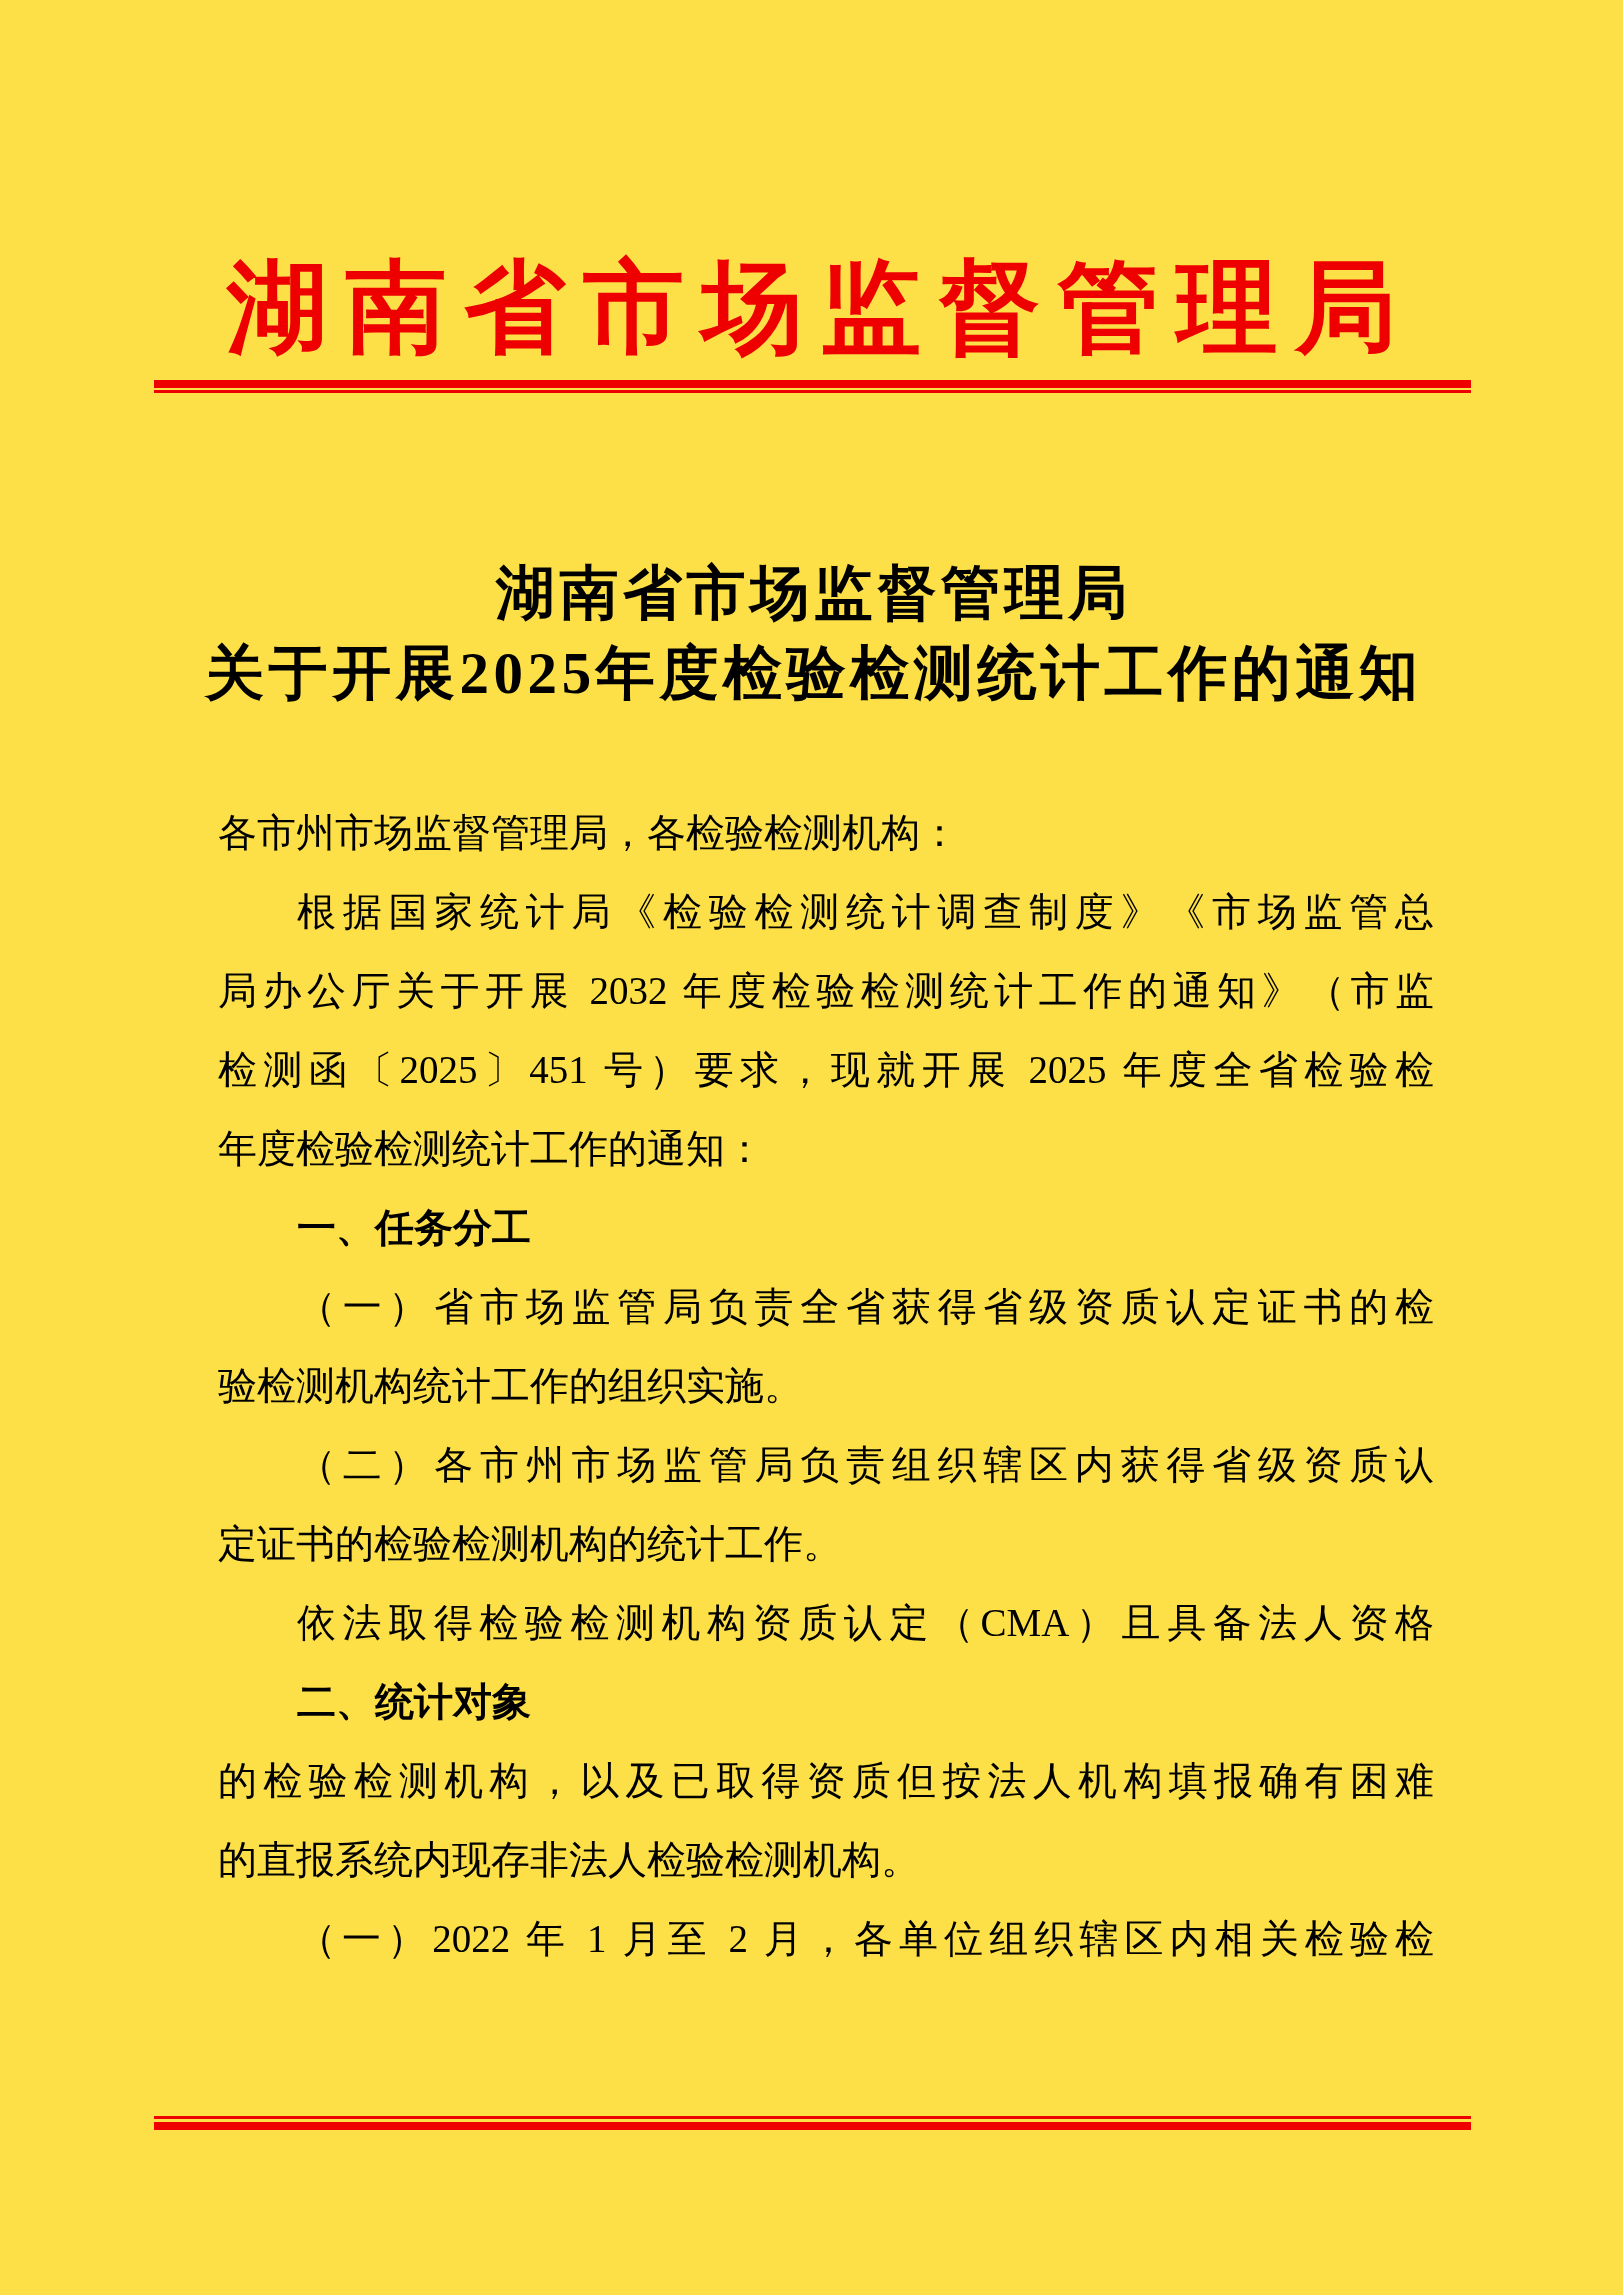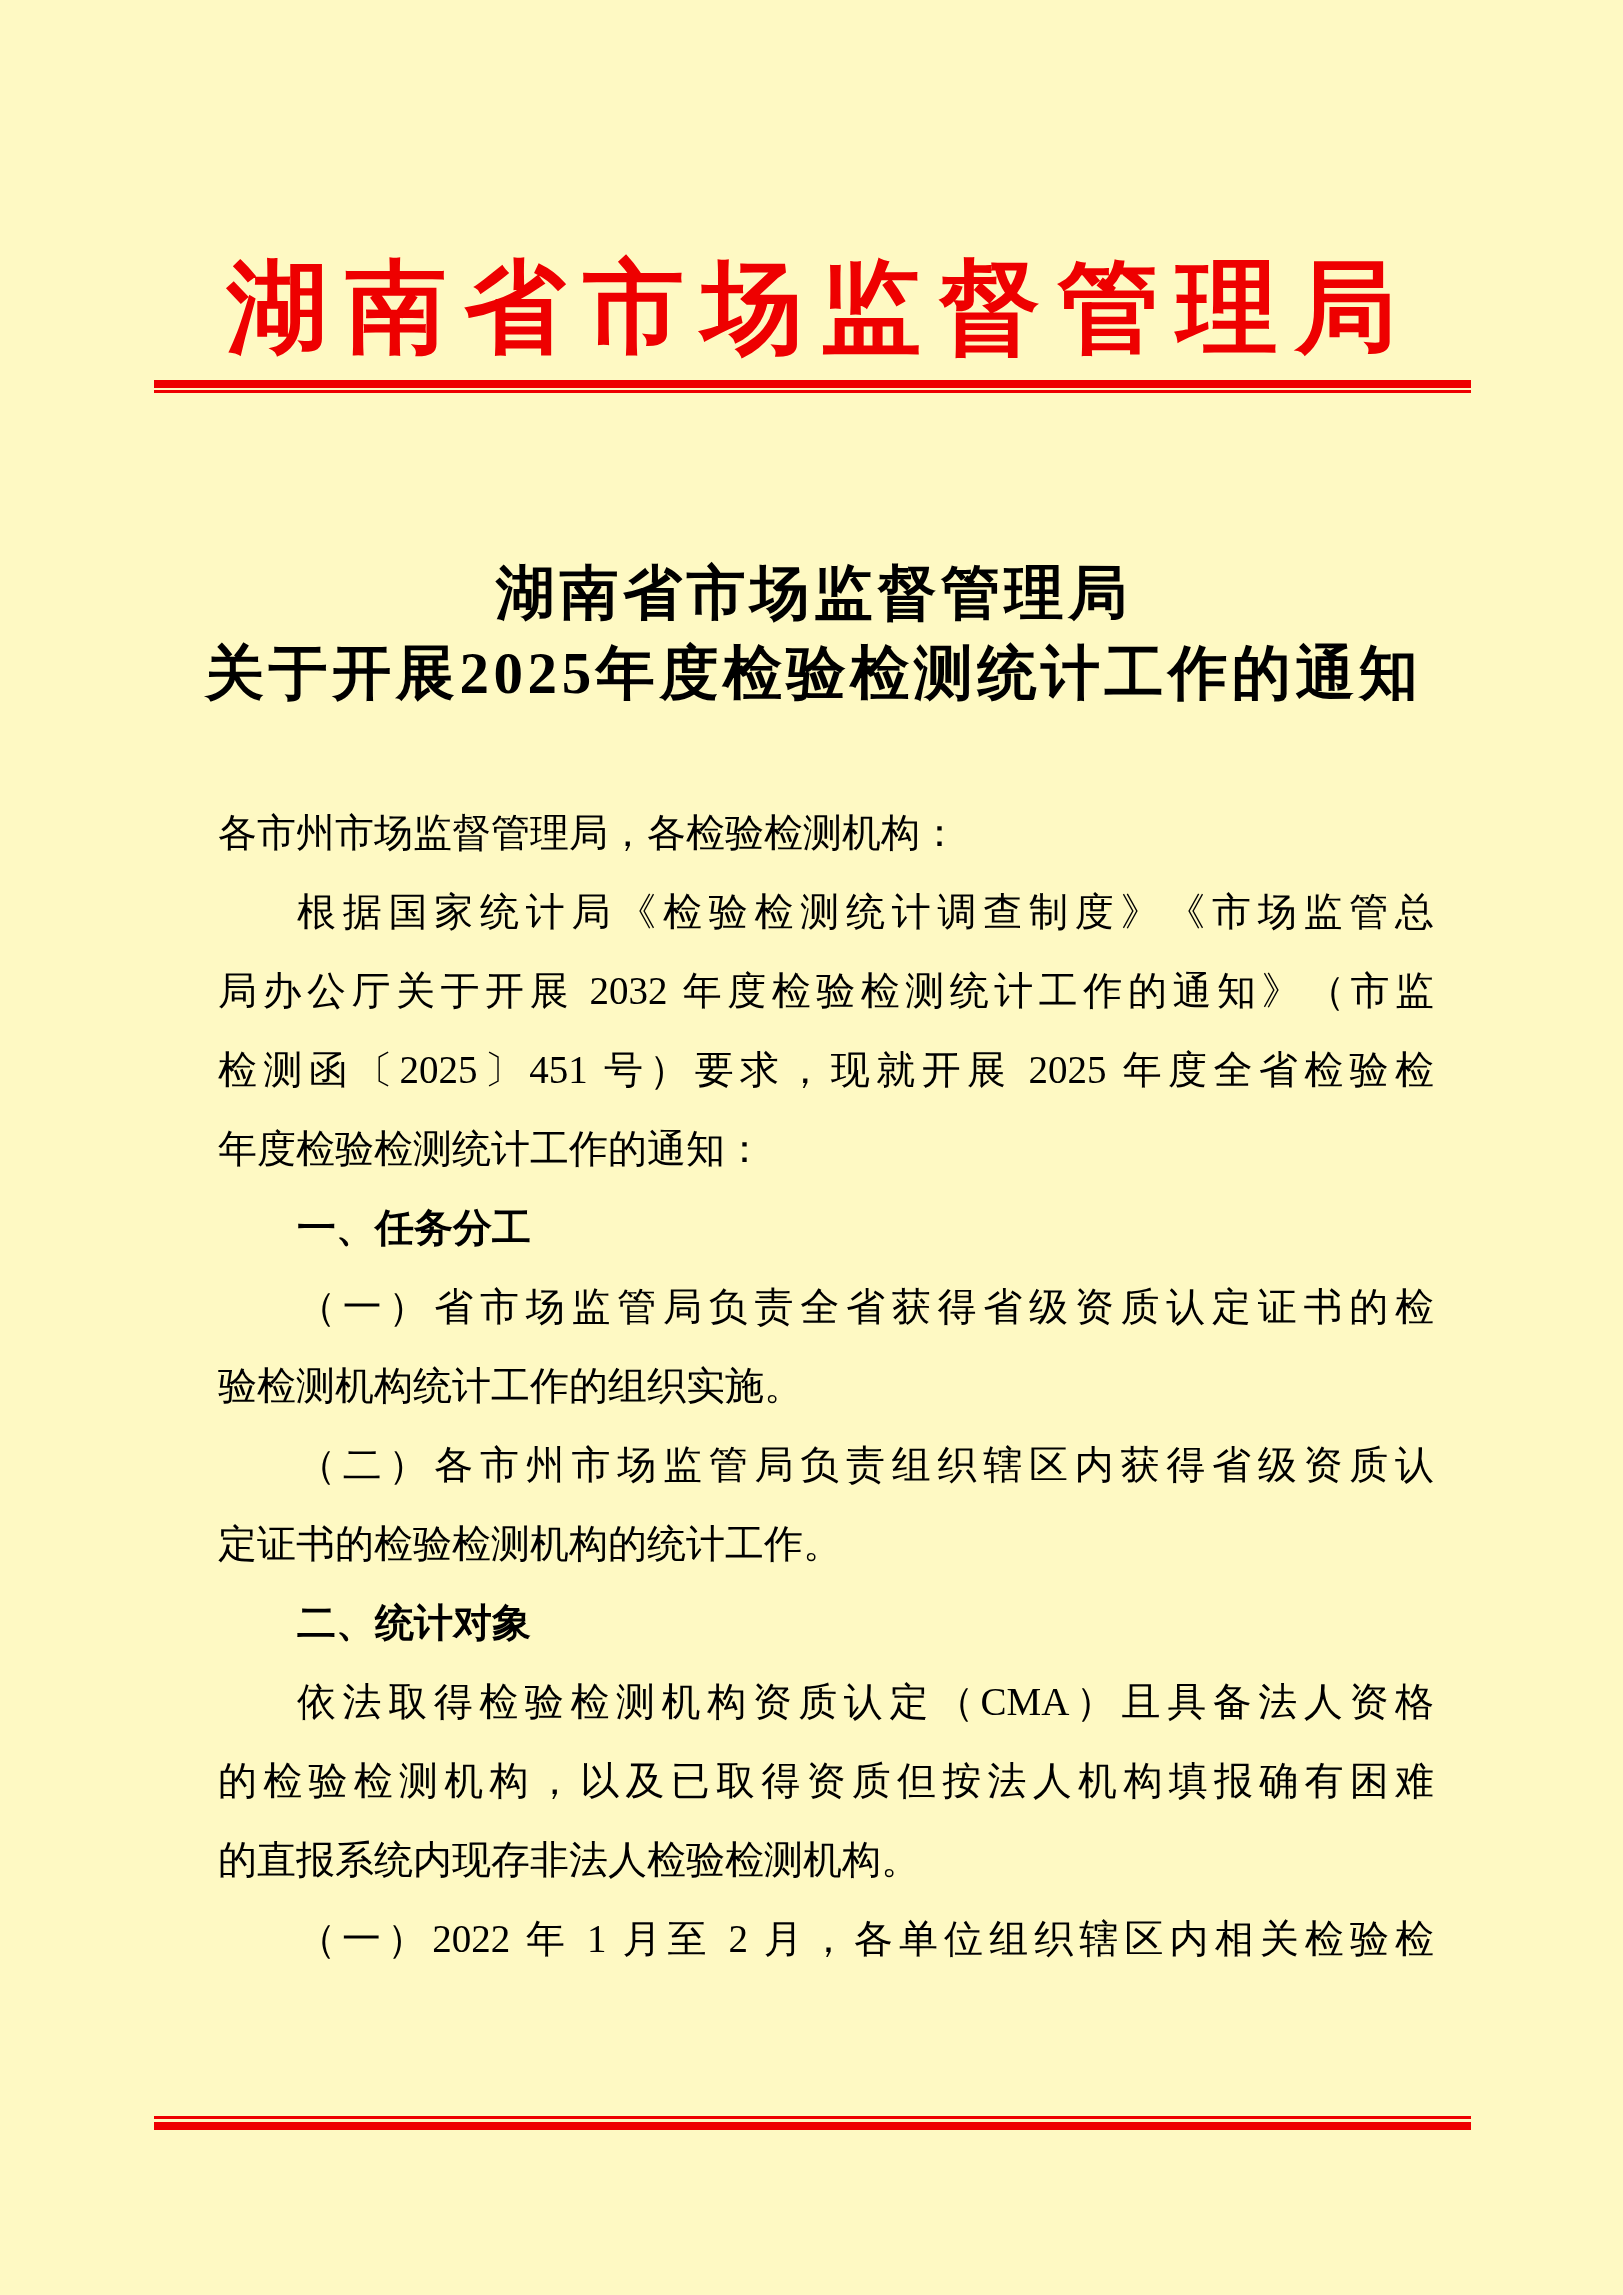--- a/index.html
+++ b/index.html
@@ -2,21 +2,21 @@
 <html style="font-size:10.5px"><head>
 <meta charset="utf-8">
 <style>
   :root { --red: #ee0000; --ink: #000000; }
   * { margin: 0; padding: 0; box-sizing: border-box; }
   html, body { background: #888; }
   .page {
     position: relative;
     width: 1623px;
     height: 2295px;
-    background: #fef9c3;
+    background: #fde047;
     overflow: hidden;
     margin: 0 auto;
     font-family: "Liberation Serif", "DejaVu Serif", serif;
     color: var(--ink);
   }
   
   .letterhead {
     position: absolute;
     left: 0; top: 241px;
     width: 1623px;
@@ -97,22 +97,22 @@
     <div class="ln">各市州市场监督管理局，各检验检测机构：</div>
     <div class="ln indent fill">根据国家统计局《检验检测统计调查制度》《市场监管总</div>
     <div class="ln fill">局办公厅关于开展 2032 年度检验检测统计工作的通知》（市监</div>
     <div class="ln fill">检测函〔2025〕451 号）要求，现就开展 2025 年度全省检验检</div>
     <div class="ln">年度检验检测统计工作的通知：</div>
     <div class="ln indent hd">一、任务分工</div>
     <div class="ln indent fill">（一）省市场监管局负责全省获得省级资质认定证书的检</div>
     <div class="ln">验检测机构统计工作的组织实施。</div>
     <div class="ln indent fill">（二）各市州市场监管局负责组织辖区内获得省级资质认</div>
     <div class="ln">定证书的检验检测机构的统计工作。</div>
+    <div class="ln indent fill">依法取得检验检测机构资质认定（CMA）且具备法人资格</div>
     <div class="ln indent hd">二、统计对象</div>
-    <div class="ln indent fill">依法取得检验检测机构资质认定（CMA）且具备法人资格</div>
     <div class="ln fill">的检验检测机构，以及已取得资质但按法人机构填报确有困难</div>
     <div class="ln">的直报系统内现存非法人检验检测机构。</div>
     <div class="ln indent fill">（一）2022 年 1 月至 2 月，各单位组织辖区内相关检验检</div>
   </div>
 
   <div class="rule rule-bot-thin"></div>
   <div class="rule rule-bot-thick"></div>
 
 </div>
 

